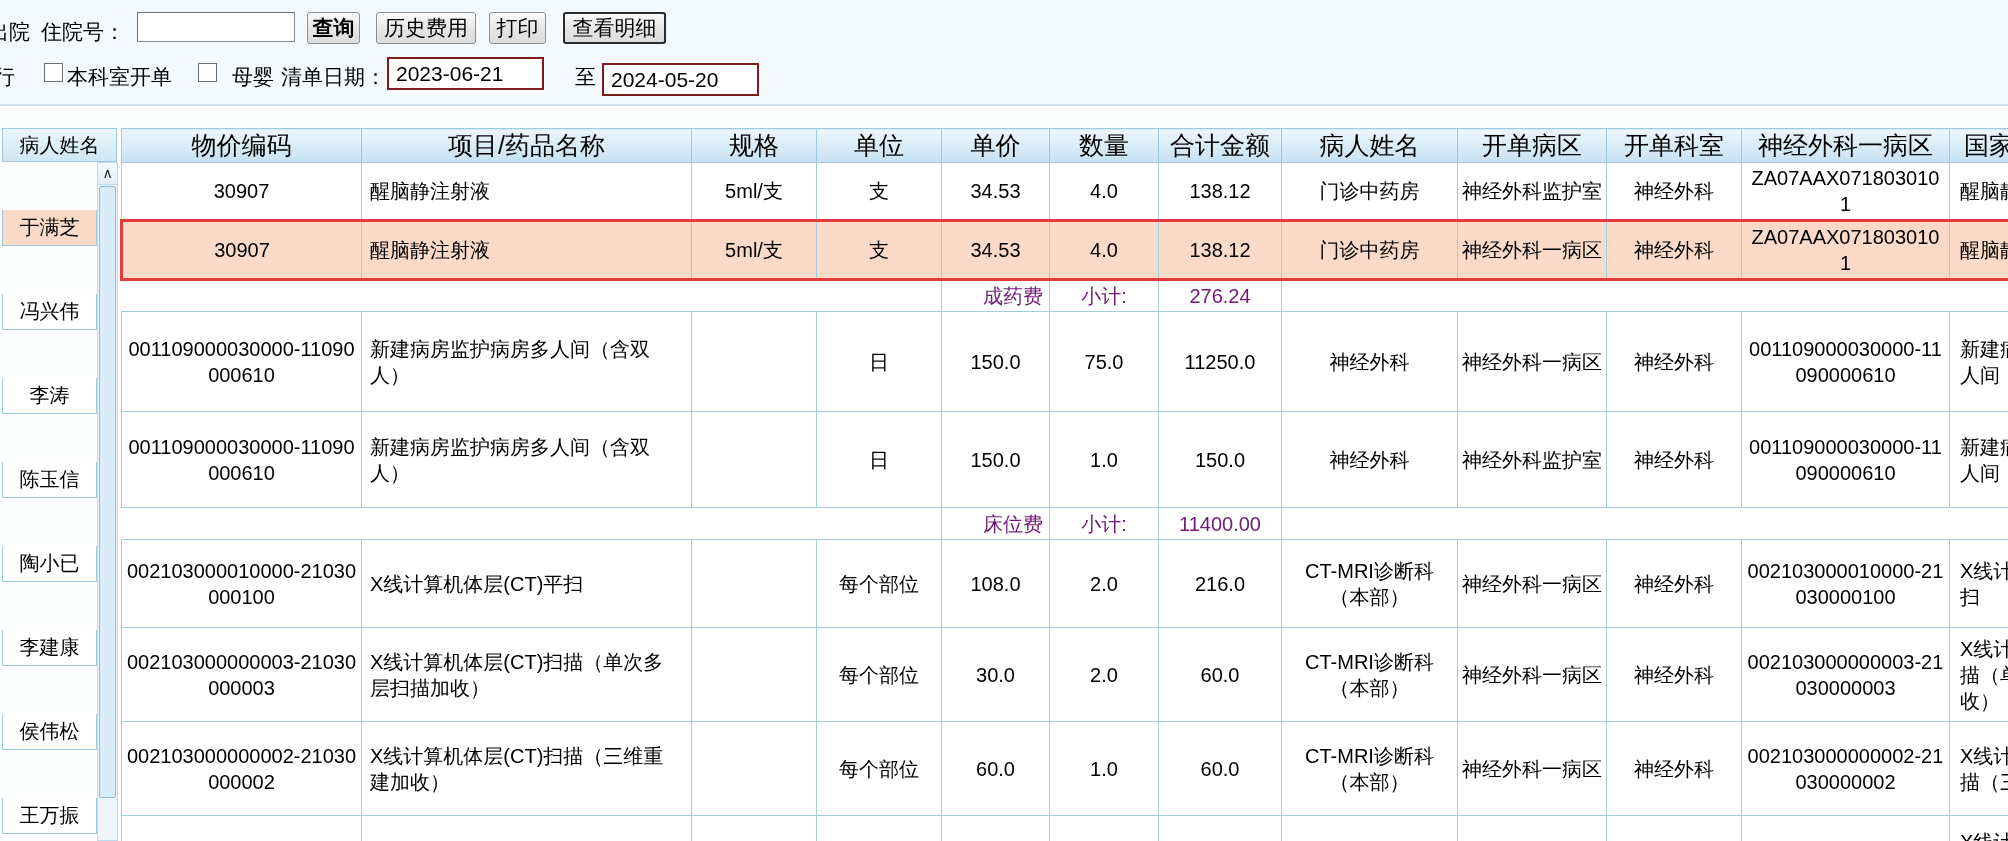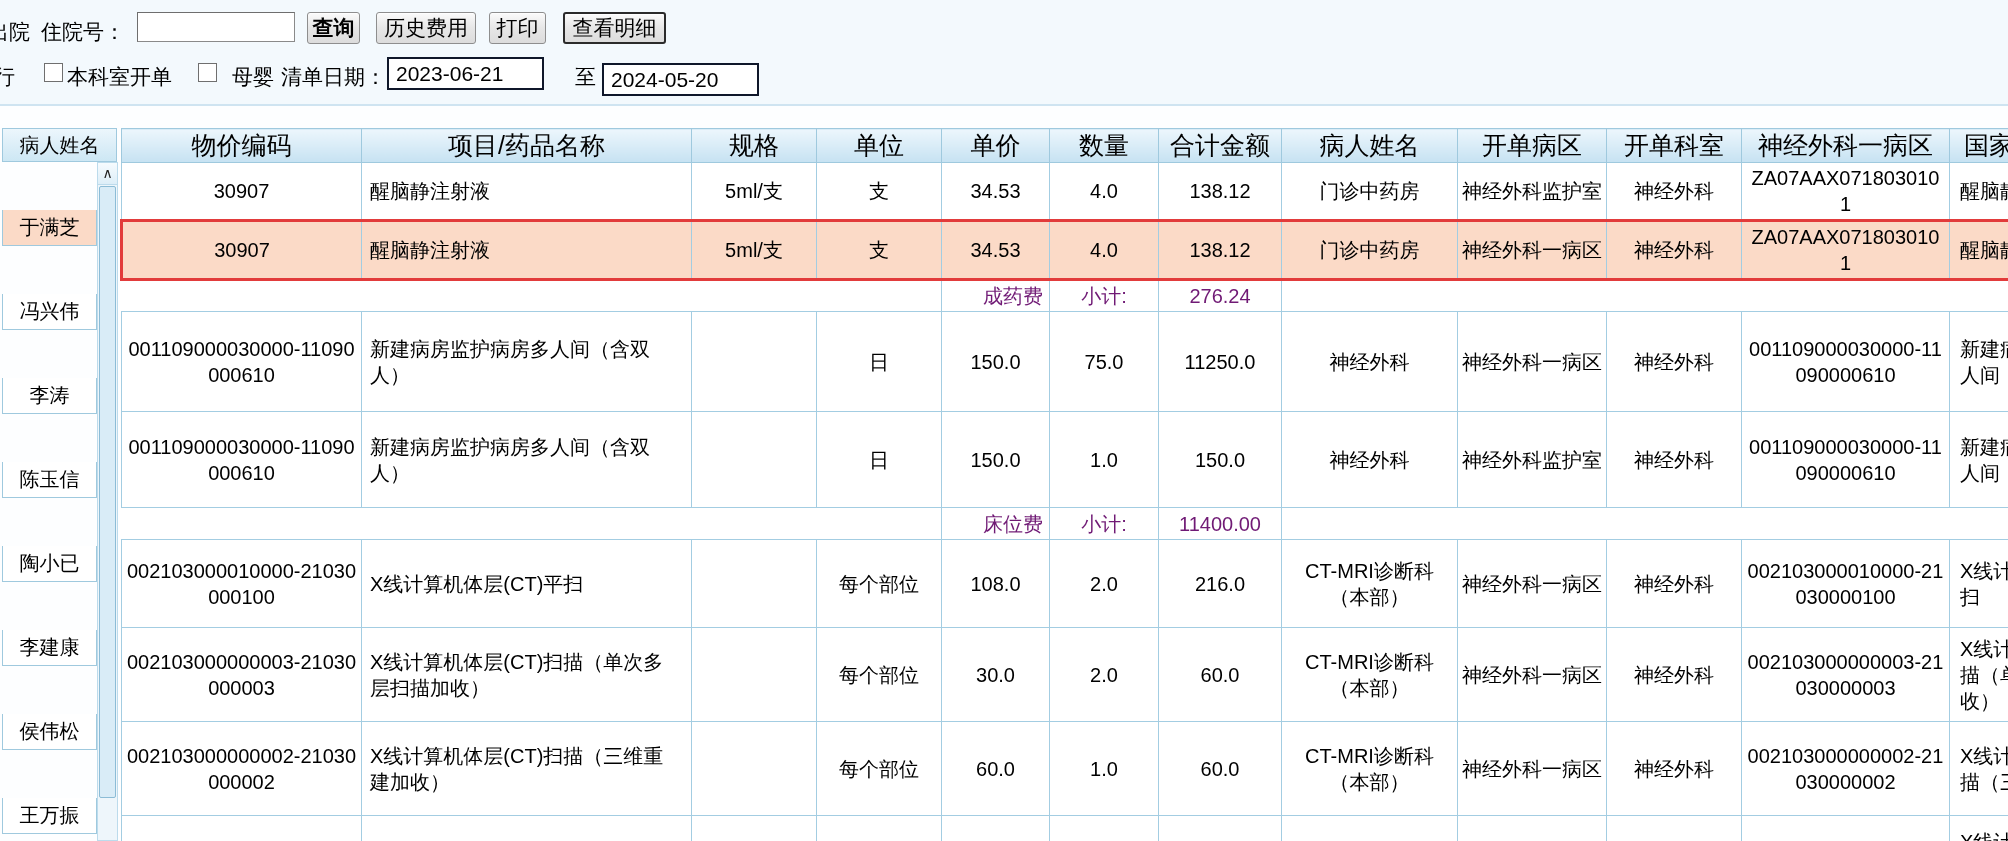--- a/index.html
+++ b/index.html
@@ -16,21 +16,21 @@
   .btn { position:absolute; top:12px; height:32px; font-size:21px; color:#000;
     background:linear-gradient(#fbfbfb,#e7e7e7 48%,#dcdcdc); border:1px solid #8e8e8e;
     border-radius:3px; text-align:center; line-height:29px; cursor:default;
     box-shadow:0 1px 0 rgba(255,255,255,.8) inset; white-space:nowrap; }
   .btn.default { border:2px solid #2b2b2b; line-height:27px; }
 
   
   .checkbox { position:absolute; top:63px; width:19px; height:19px; background:#fff;
     border:1px solid #6f6f6f; }
   .date-input { position:absolute; top:57px; width:157px; height:33px; background:#fff;
-    border:2px solid #0f172a; font-size:21px; padding:0 7px; color:#000; }
+    border:2px solid #7f1d1d; font-size:21px; padding:0 7px; color:#000; }
 
   
   .sidebar-header { position:absolute; left:2px; top:128px; width:115px; height:34px;
     background:linear-gradient(#ecf6fc,#cde7f4); border:1px solid #9fc9de;
     font-size:20px; text-align:center; line-height:32px; color:#000; }
   .patient-list { position:absolute; left:2px; top:162px; width:95px; }
   .patient-item { height:36px; border:1px solid #9fc9de; border-top:none; background:#fff;
     font-size:20px; text-align:center; line-height:34px; color:#000;margin-top:48px; }
   .patient-item.selected { background:#fbdac7; }
   .side-scrollbar { position:absolute; left:97px; top:162px; width:21px; height:679px;

